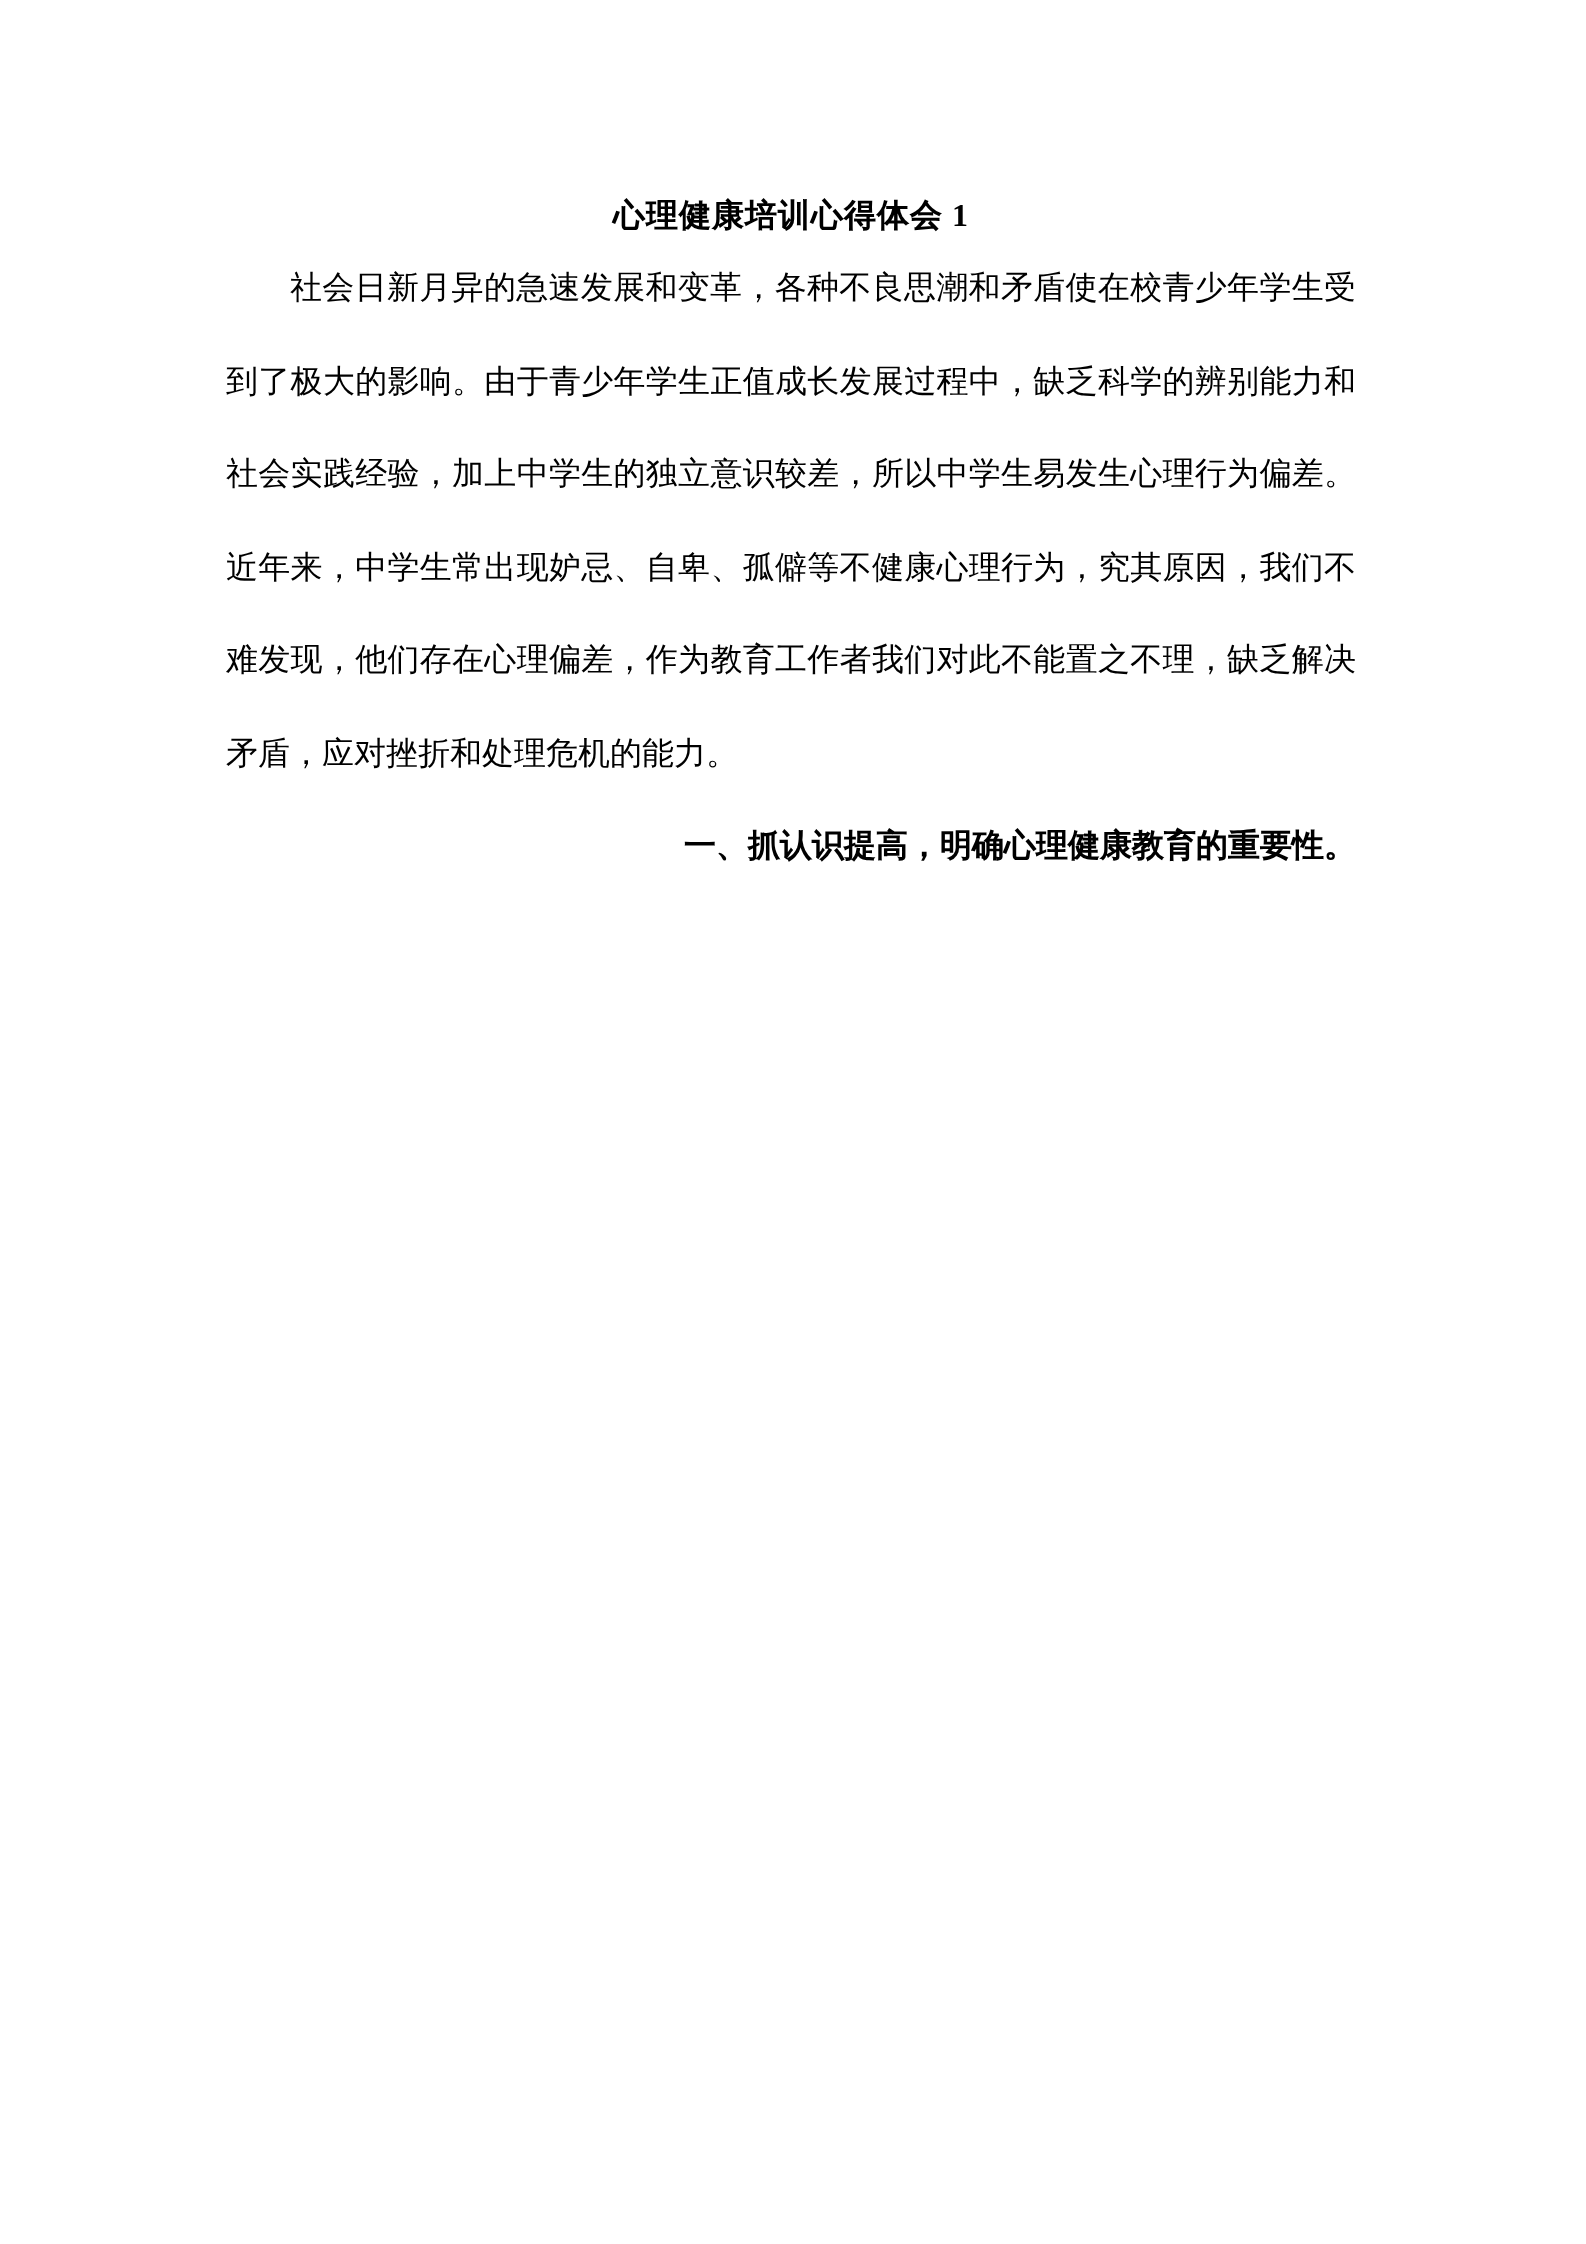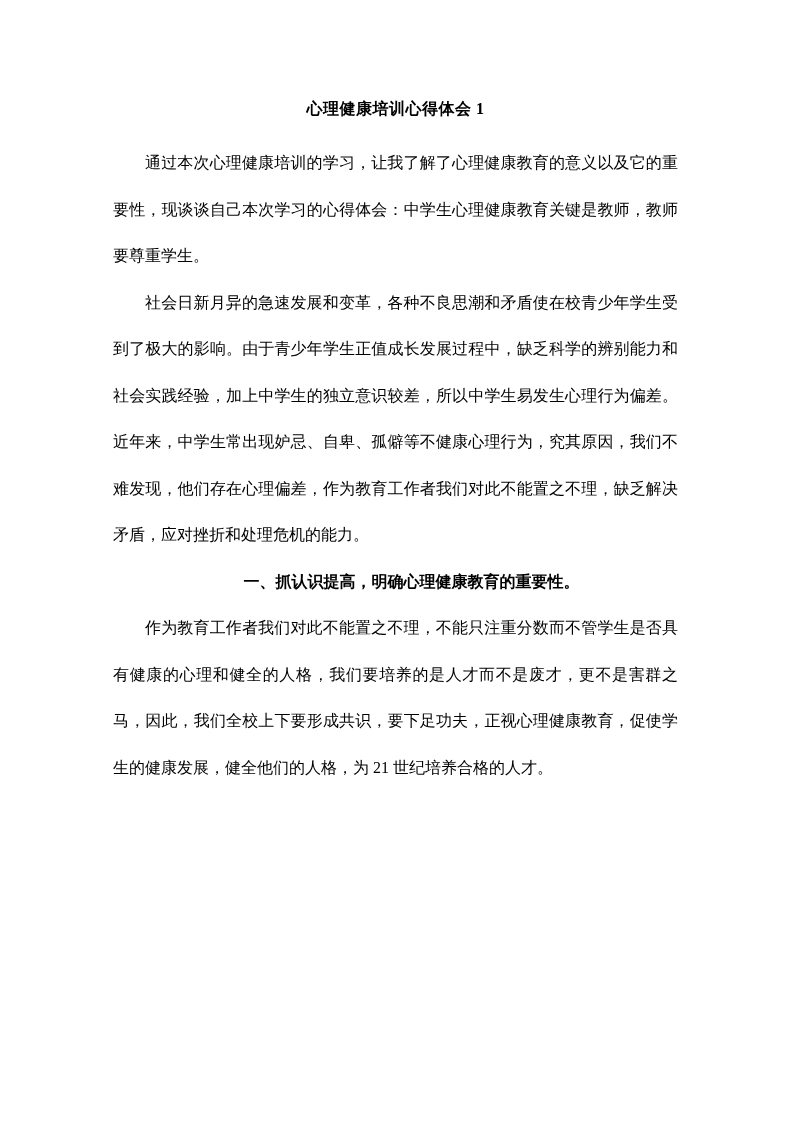--- a/index.html
+++ b/index.html
@@ -13,43 +13,41 @@
     color: #000000;
     font-family: "Liberation Serif", "DejaVu Serif", serif;
     padding: 96px 115px 0 113px;
     overflow: hidden;
   }
   .doc-title {
     font-size: 16px;
     font-weight: bold;
     text-align: center;
     line-height: 26px;
-    margin-bottom: 18px;
+    margin-bottom: 0;
     letter-spacing: 0.5px;
   }
   .para {
     font-size: 16px;
     line-height: 46.5px;
     text-align: justify;
     text-indent: 2em;
     word-break: break-all;
   }
   .para.heading {
     font-weight: bold;
-    text-align: center;
+    text-align: right;
   }
 </style>
 </head>
 <body>
 
 <div class="page">
   <div class="doc-title">心理健康培训心得体会 1</div>
 
-  <p class="para">通过本次心理健康培训的学习，让我了解了心理健康教育的意义以及它的重要性，现谈谈自己本次学习的心得体会：中学生心理健康教育关键是教师，教师要尊重学生。</p>
 
 
   <p class="para">社会日新月异的急速发展和变革，各种不良思潮和矛盾使在校青少年学生受到了极大的影响。由于青少年学生正值成长发展过程中，缺乏科学的辨别能力和社会实践经验，加上中学生的独立意识较差，所以中学生易发生心理行为偏差。近年来，中学生常出现妒忌、自卑、孤僻等不健康心理行为，究其原因，我们不难发现，他们存在心理偏差，作为教育工作者我们对此不能置之不理，缺乏解决矛盾，应对挫折和处理危机的能力。</p>
 
   <p class="para heading">一、抓认识提高，明确心理健康教育的重要性。</p>
 
-  <p class="para">作为教育工作者我们对此不能置之不理，不能只注重分数而不管学生是否具有健康的心理和健全的人格，我们要培养的是人才而不是废才，更不是害群之马，因此，我们全校上下要形成共识，要下足功夫，正视心理健康教育，促使学生的健康发展，健全他们的人格，为 21 世纪培养合格的人才。</p>
 
 </div>
 
 </body></html>

